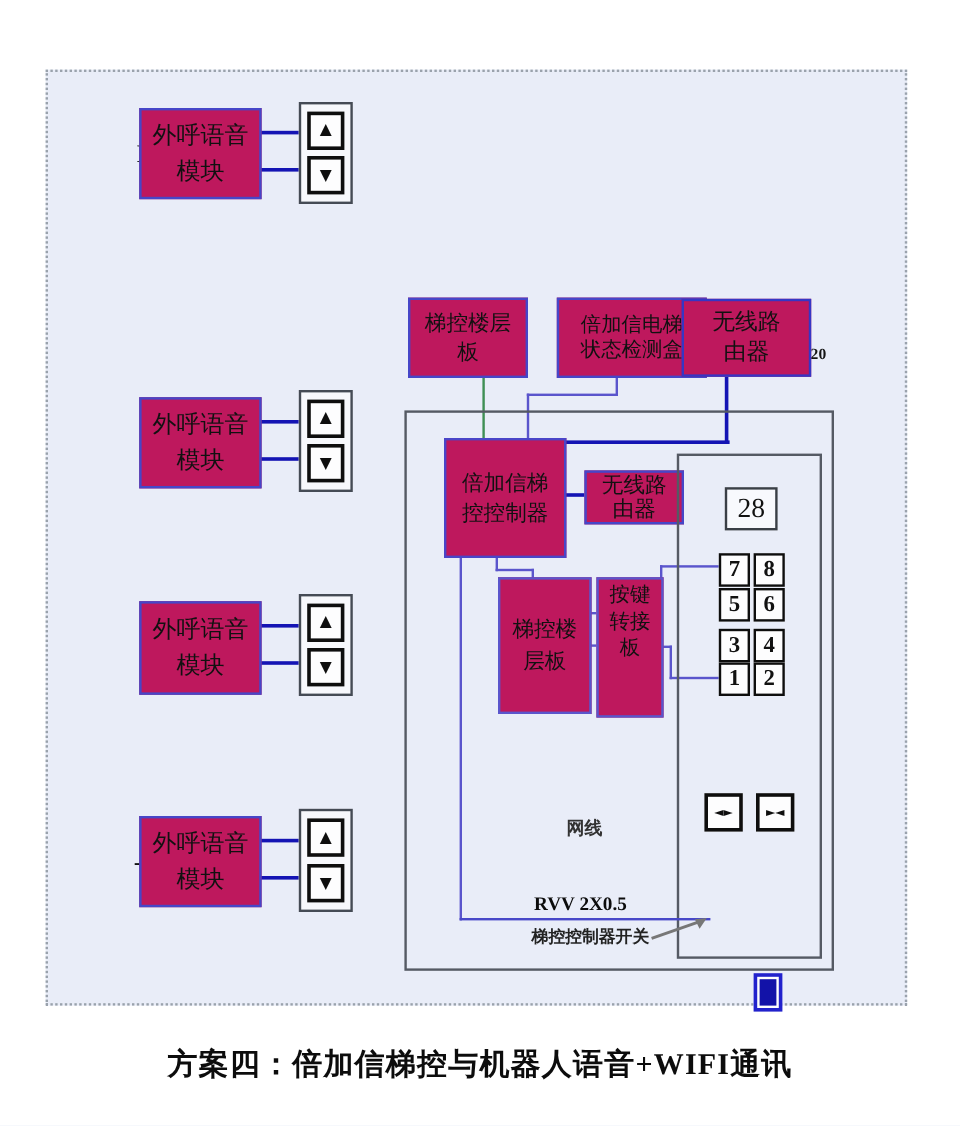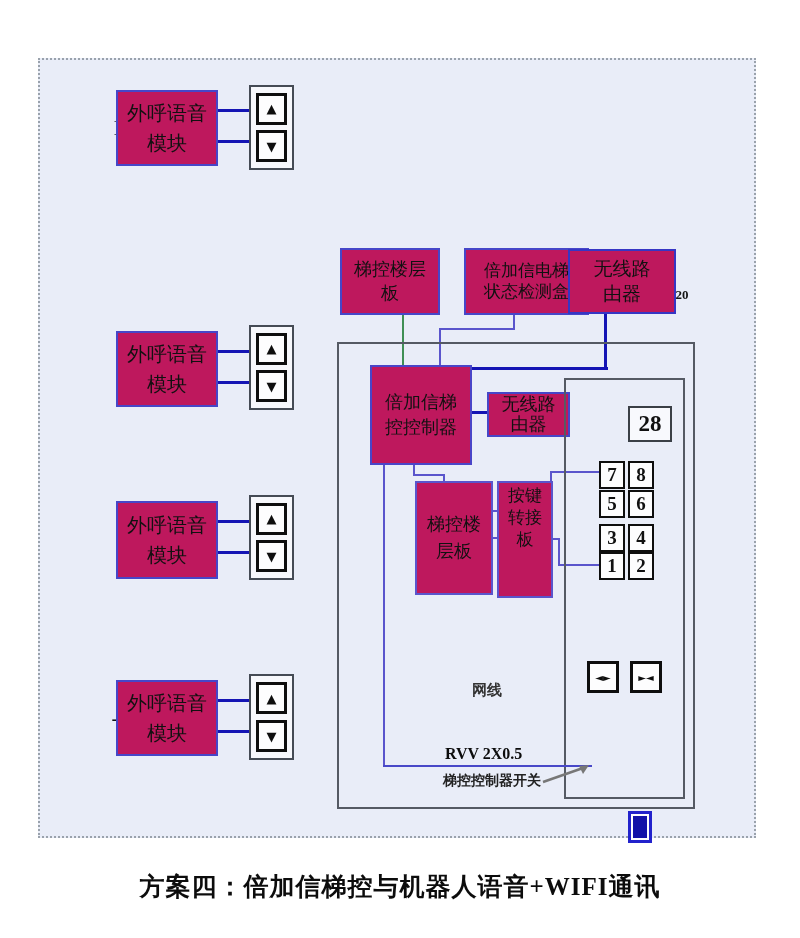--- a/index.html
+++ b/index.html
@@ -47,21 +47,21 @@
   }
   .key-btn{
     position:absolute;width:22px;height:24px;border:2px solid #0e0e0e;background:#fdfdfe;
     display:flex;align-items:center;justify-content:center;
     font-size:19px;font-weight:600;color:#111;
   }
   .display28{
     position:absolute;left:602px;top:404px;width:40px;height:32px;
     border:2px solid #3a3f46;background:#f8f9fd;
     display:flex;align-items:center;justify-content:center;
-    font-size:23px;font-weight:bold;color:#111;margin-left:24px;
+    font-size:23px;font-weight:normal;color:#111;
   }
   .title{
     position:absolute;left:435px;top:184px;font-size:29px;letter-spacing:3px;color:#151515;
   }
   .power-note{
     position:absolute;left:567px;top:226px;font-size:13px;font-weight:bold;color:#151515;
   }
   .small-label{position:absolute;color:#222;font-weight:bold;}
   .caption{
     position:absolute;left:0px;top:870px;width:800px;text-align:center;

